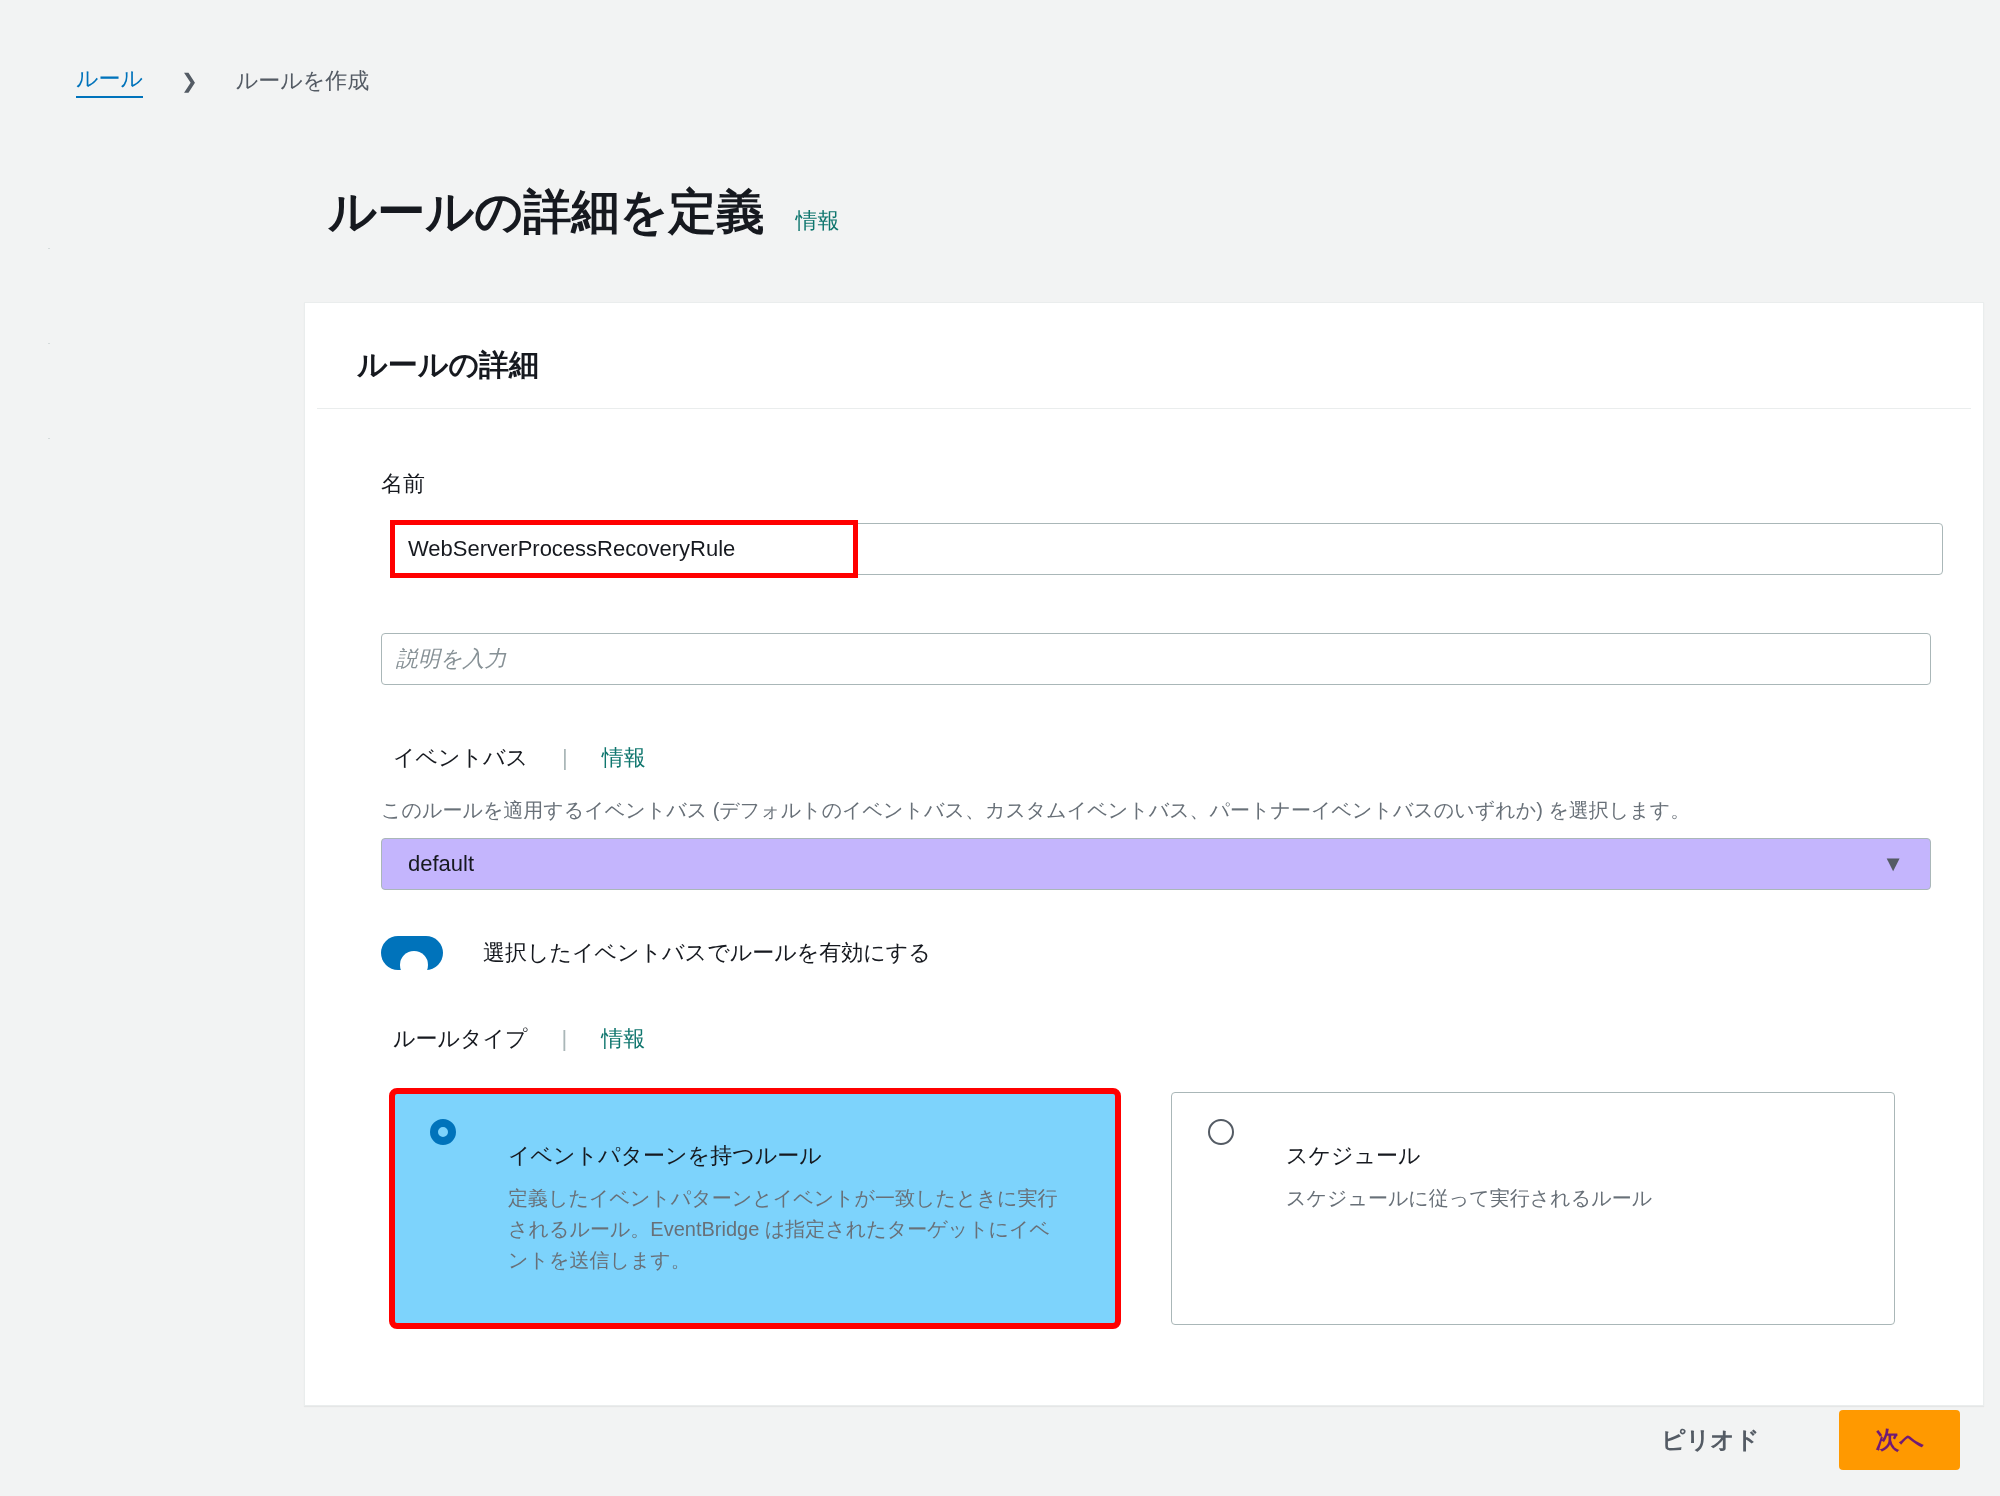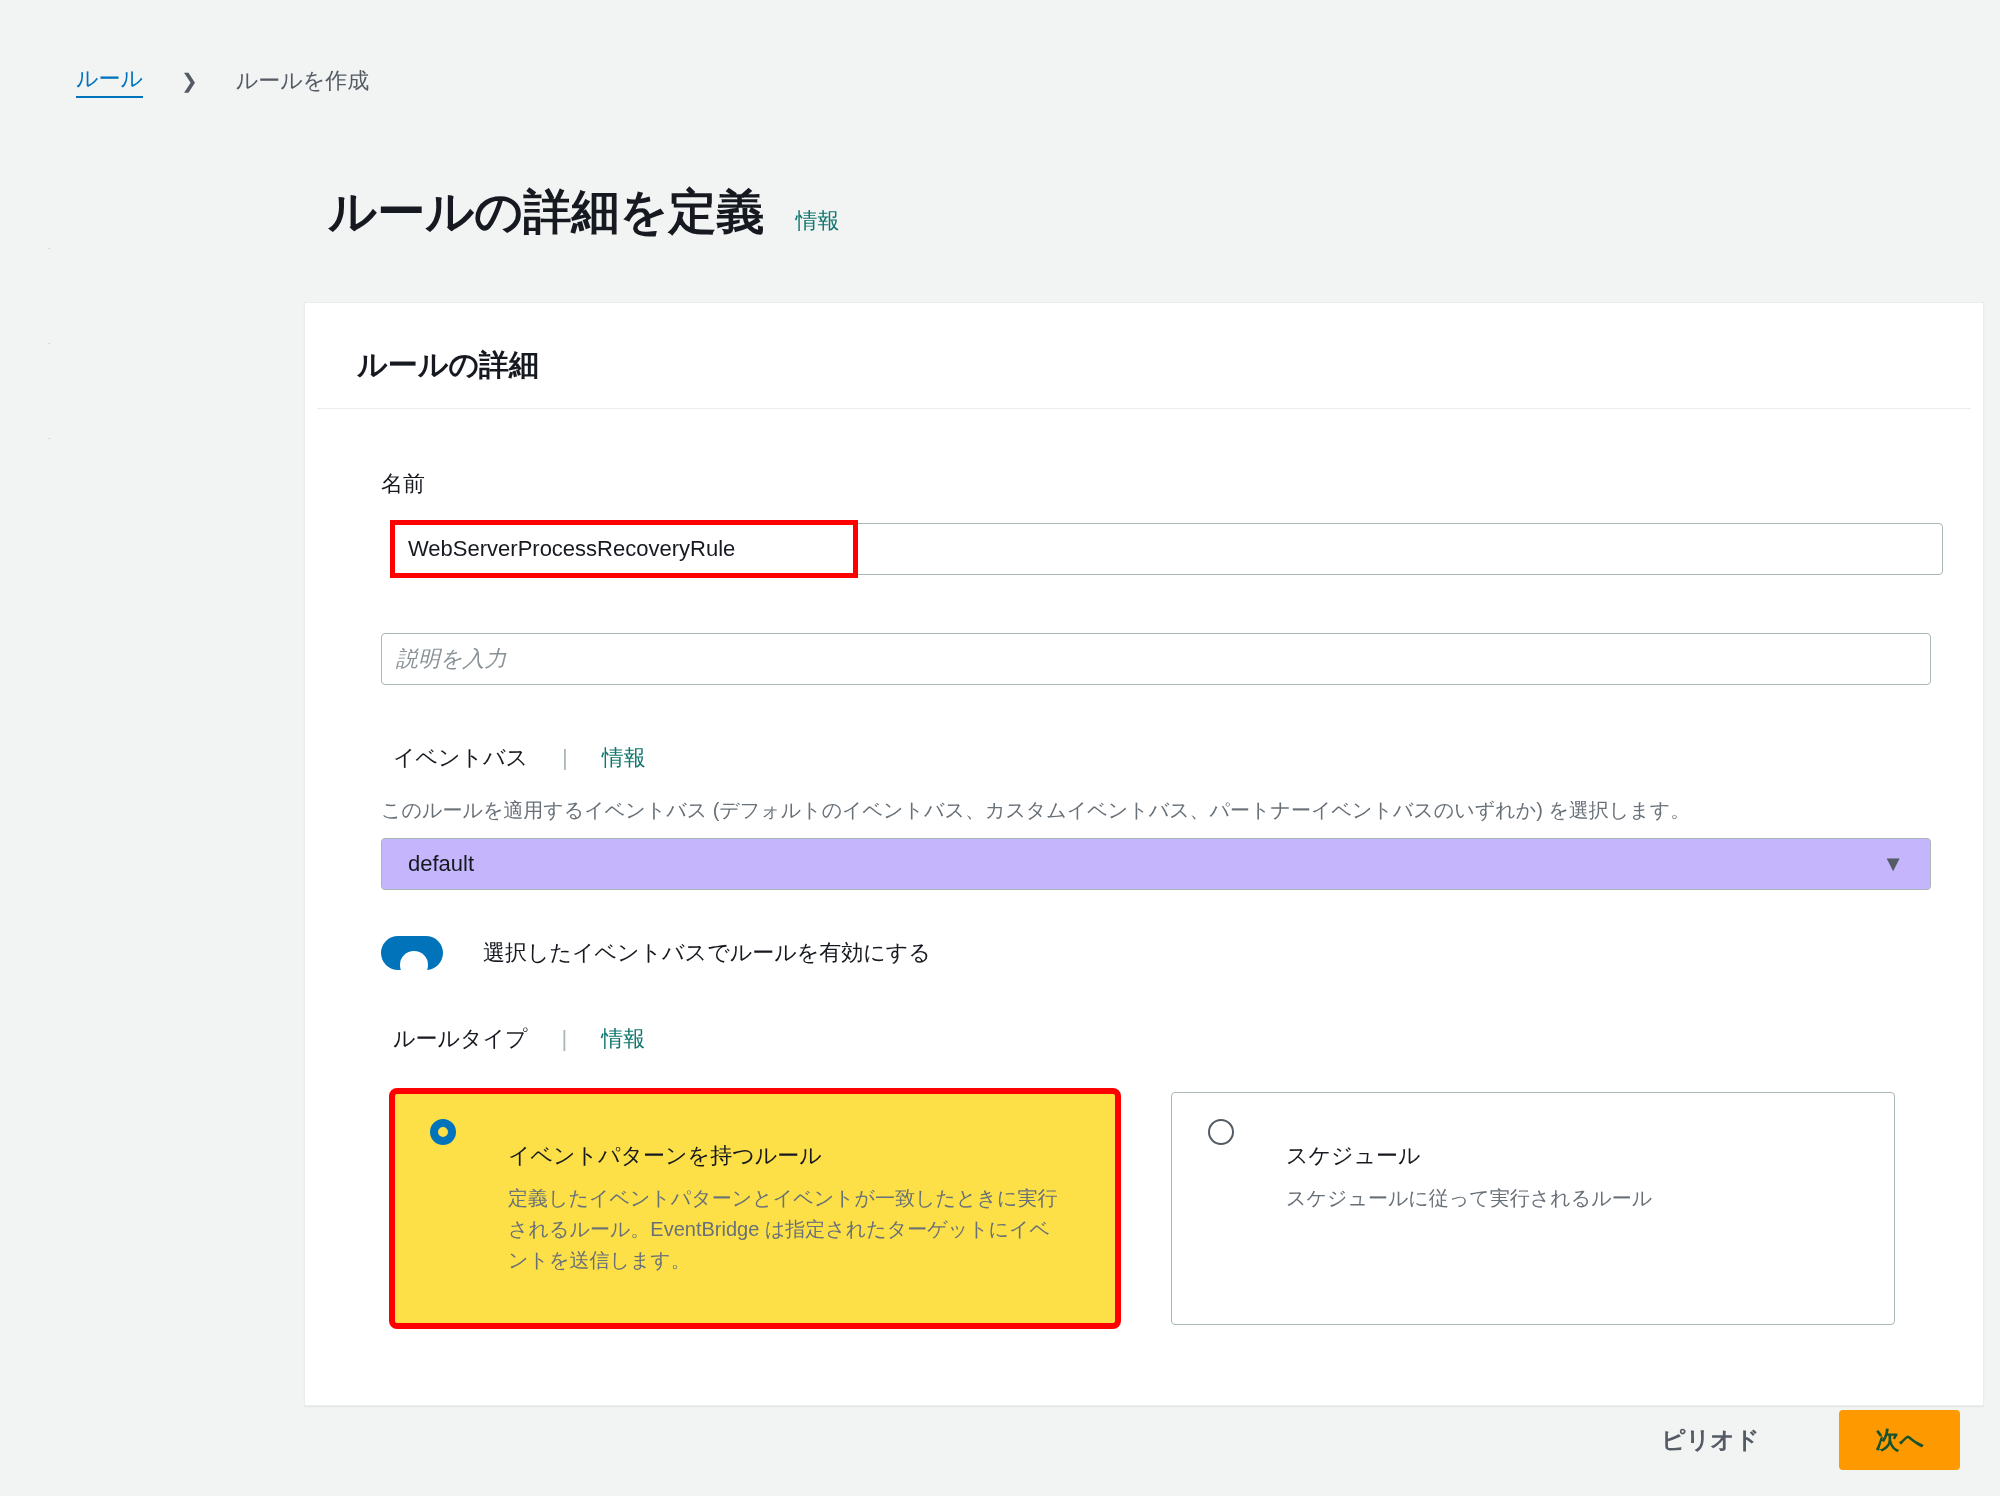--- a/index.html
+++ b/index.html
@@ -168,21 +168,21 @@
     display: flex;
     gap: 16px;
     width: 780px;
     min-height: 172px;
     cursor: pointer;
     position: relative;
     background: #fff;
   }
   .tile.selected {
     border-color: #0073bb;
-    background: #fde047;
+    background: #7dd3fc;
   }
   .tile.highlighted-red {
     outline: 6px solid #ff0000;
     outline-offset: -2px;
   }
   .radio {
     width: 26px;
     height: 26px;
     border-radius: 50%;
     border: 2px solid #545b64;
@@ -220,21 +220,21 @@
     cursor: pointer;
     border: none;
     font-weight: 700;
   }
   .btn-link {
     background: transparent;
     color: #545b64;
   }
   .btn-primary {
     background: #ff9900;
-    color: #14532d;
+    color: #701a75;
   }
   .sidebar-stub {
     position: absolute;
     left: 0;
     top: 200px;
     width: 26px;
     height: 300px;
     display:flex;
     flex-direction:column;
     gap:70px;

